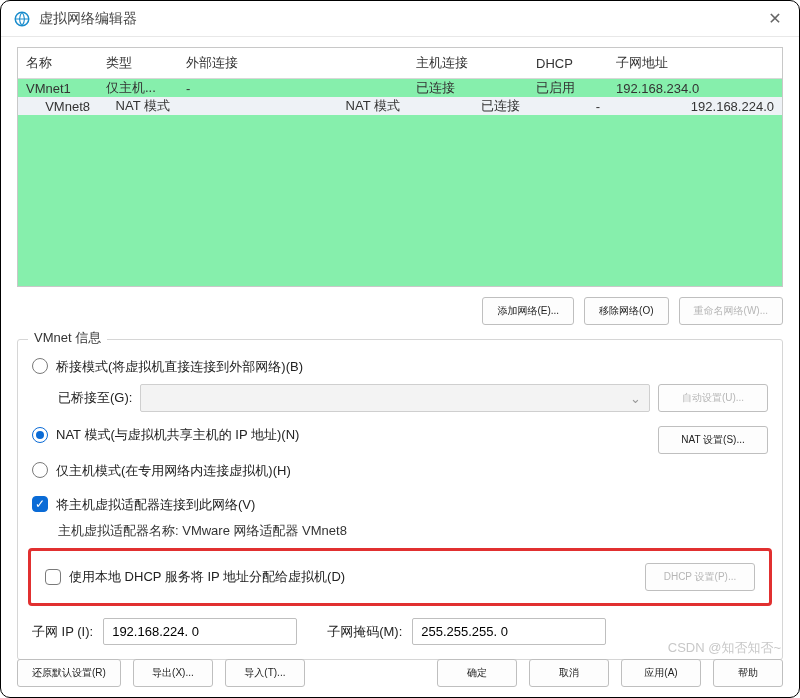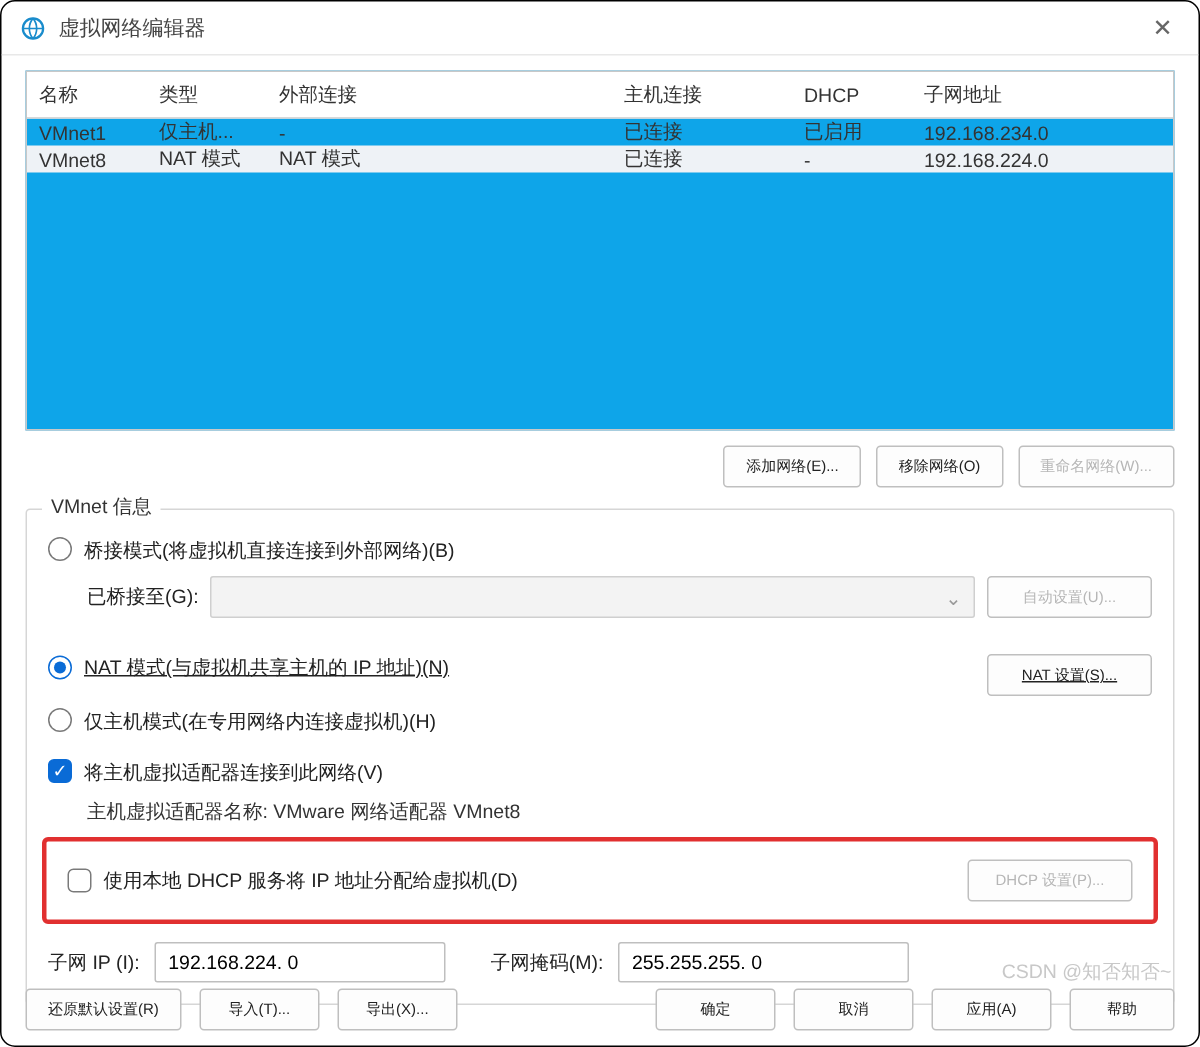--- a/index.html
+++ b/index.html
@@ -33,36 +33,36 @@
       width: 24px; height: 24px;
       display: flex; align-items: center; justify-content: center;
       color: #666; font-size: 16px;
       cursor: pointer;
     }
     .content { padding: 10px 16px 0 16px; }
     .grid-wrap {
       border: 1px solid #c8c8c8;
       height: 240px;
       overflow: auto;
-      background: #0ea5e9;
+      background: #86efac;
     }
     table.grid { width: 100%; border-collapse: collapse; font-size: 13px; }
     table.grid th {
       text-align: left;
       font-weight: 400;
       padding: 6px 8px;
       border-bottom: 1px solid #d8d8d8;
       color: #333;
       background: #fff;
     }
     table.grid td {
       padding: 0 8px;
       color: #333;
     }
-    tr.sel td { background: #eef2f6; }
+    tr.sel td { background: #eef2f6; text-align: right; }
     .net-buttons {
       display: flex; justify-content: flex-end; gap: 10px;
       margin-top: 10px;
     }
     .btn {
       border: 1px solid #bfbfbf;
       background: #fdfdfd;
       padding: 6px 14px;
       font-size: 10px;
       border-radius: 3px;
@@ -229,21 +229,21 @@
       <span class="label-txt">桥接模式(将虚拟机直接连接到外部网络)(B)</span>
     </div>
     <div class="bridge-row">
       <span>已桥接至(G):</span>
       <div class="select-mock">
         <span>⌄</span>
       </div>
       <button class="btn disabled right-btn">自动设置(U)...</button>
     </div>
 
-    <div class="row" style="margin-top:24px; justify-content:space-between;text-decoration:underline;">
+    <div class="row" style="margin-top:14px; justify-content:space-between;">
       <div style="display:flex;align-items:center;gap:8px;">
         <span class="radio checked"></span>
         <span class="label-txt">NAT 模式(与虚拟机共享主机的 IP 地址)(N)</span>
       </div>
       <button class="btn right-btn">NAT 设置(S)...</button>
     </div>
 
     <div class="row">
       <span class="radio"></span>
       <span class="label-txt">仅主机模式(在专用网络内连接虚拟机)(H)</span>
@@ -269,20 +269,20 @@
       <span style="margin-left:20px;">子网掩码(M):</span>
       <input class="ip-input" value="255.255.255. 0" style="">
     </div>
   </div>
 </div>
 
 <div class="watermark">CSDN @知否知否~</div>
 
 <div class="footer">
   <button class="btn">还原默认设置(R)</button>
+  <button class="btn" style="min-width:80px">导出(X)...</button>
   <button class="btn" style="min-width:80px">导入(T)...</button>
-  <button class="btn" style="min-width:80px">导出(X)...</button>
   <span class="spacer"></span>
   <button class="btn" style="min-width:80px">确定</button>
   <button class="btn" style="min-width:80px">取消</button>
   <button class="btn" style="min-width:80px">应用(A)</button>
   <button class="btn" style="min-width:70px">帮助</button>
 </div>
 
 </body></html>

